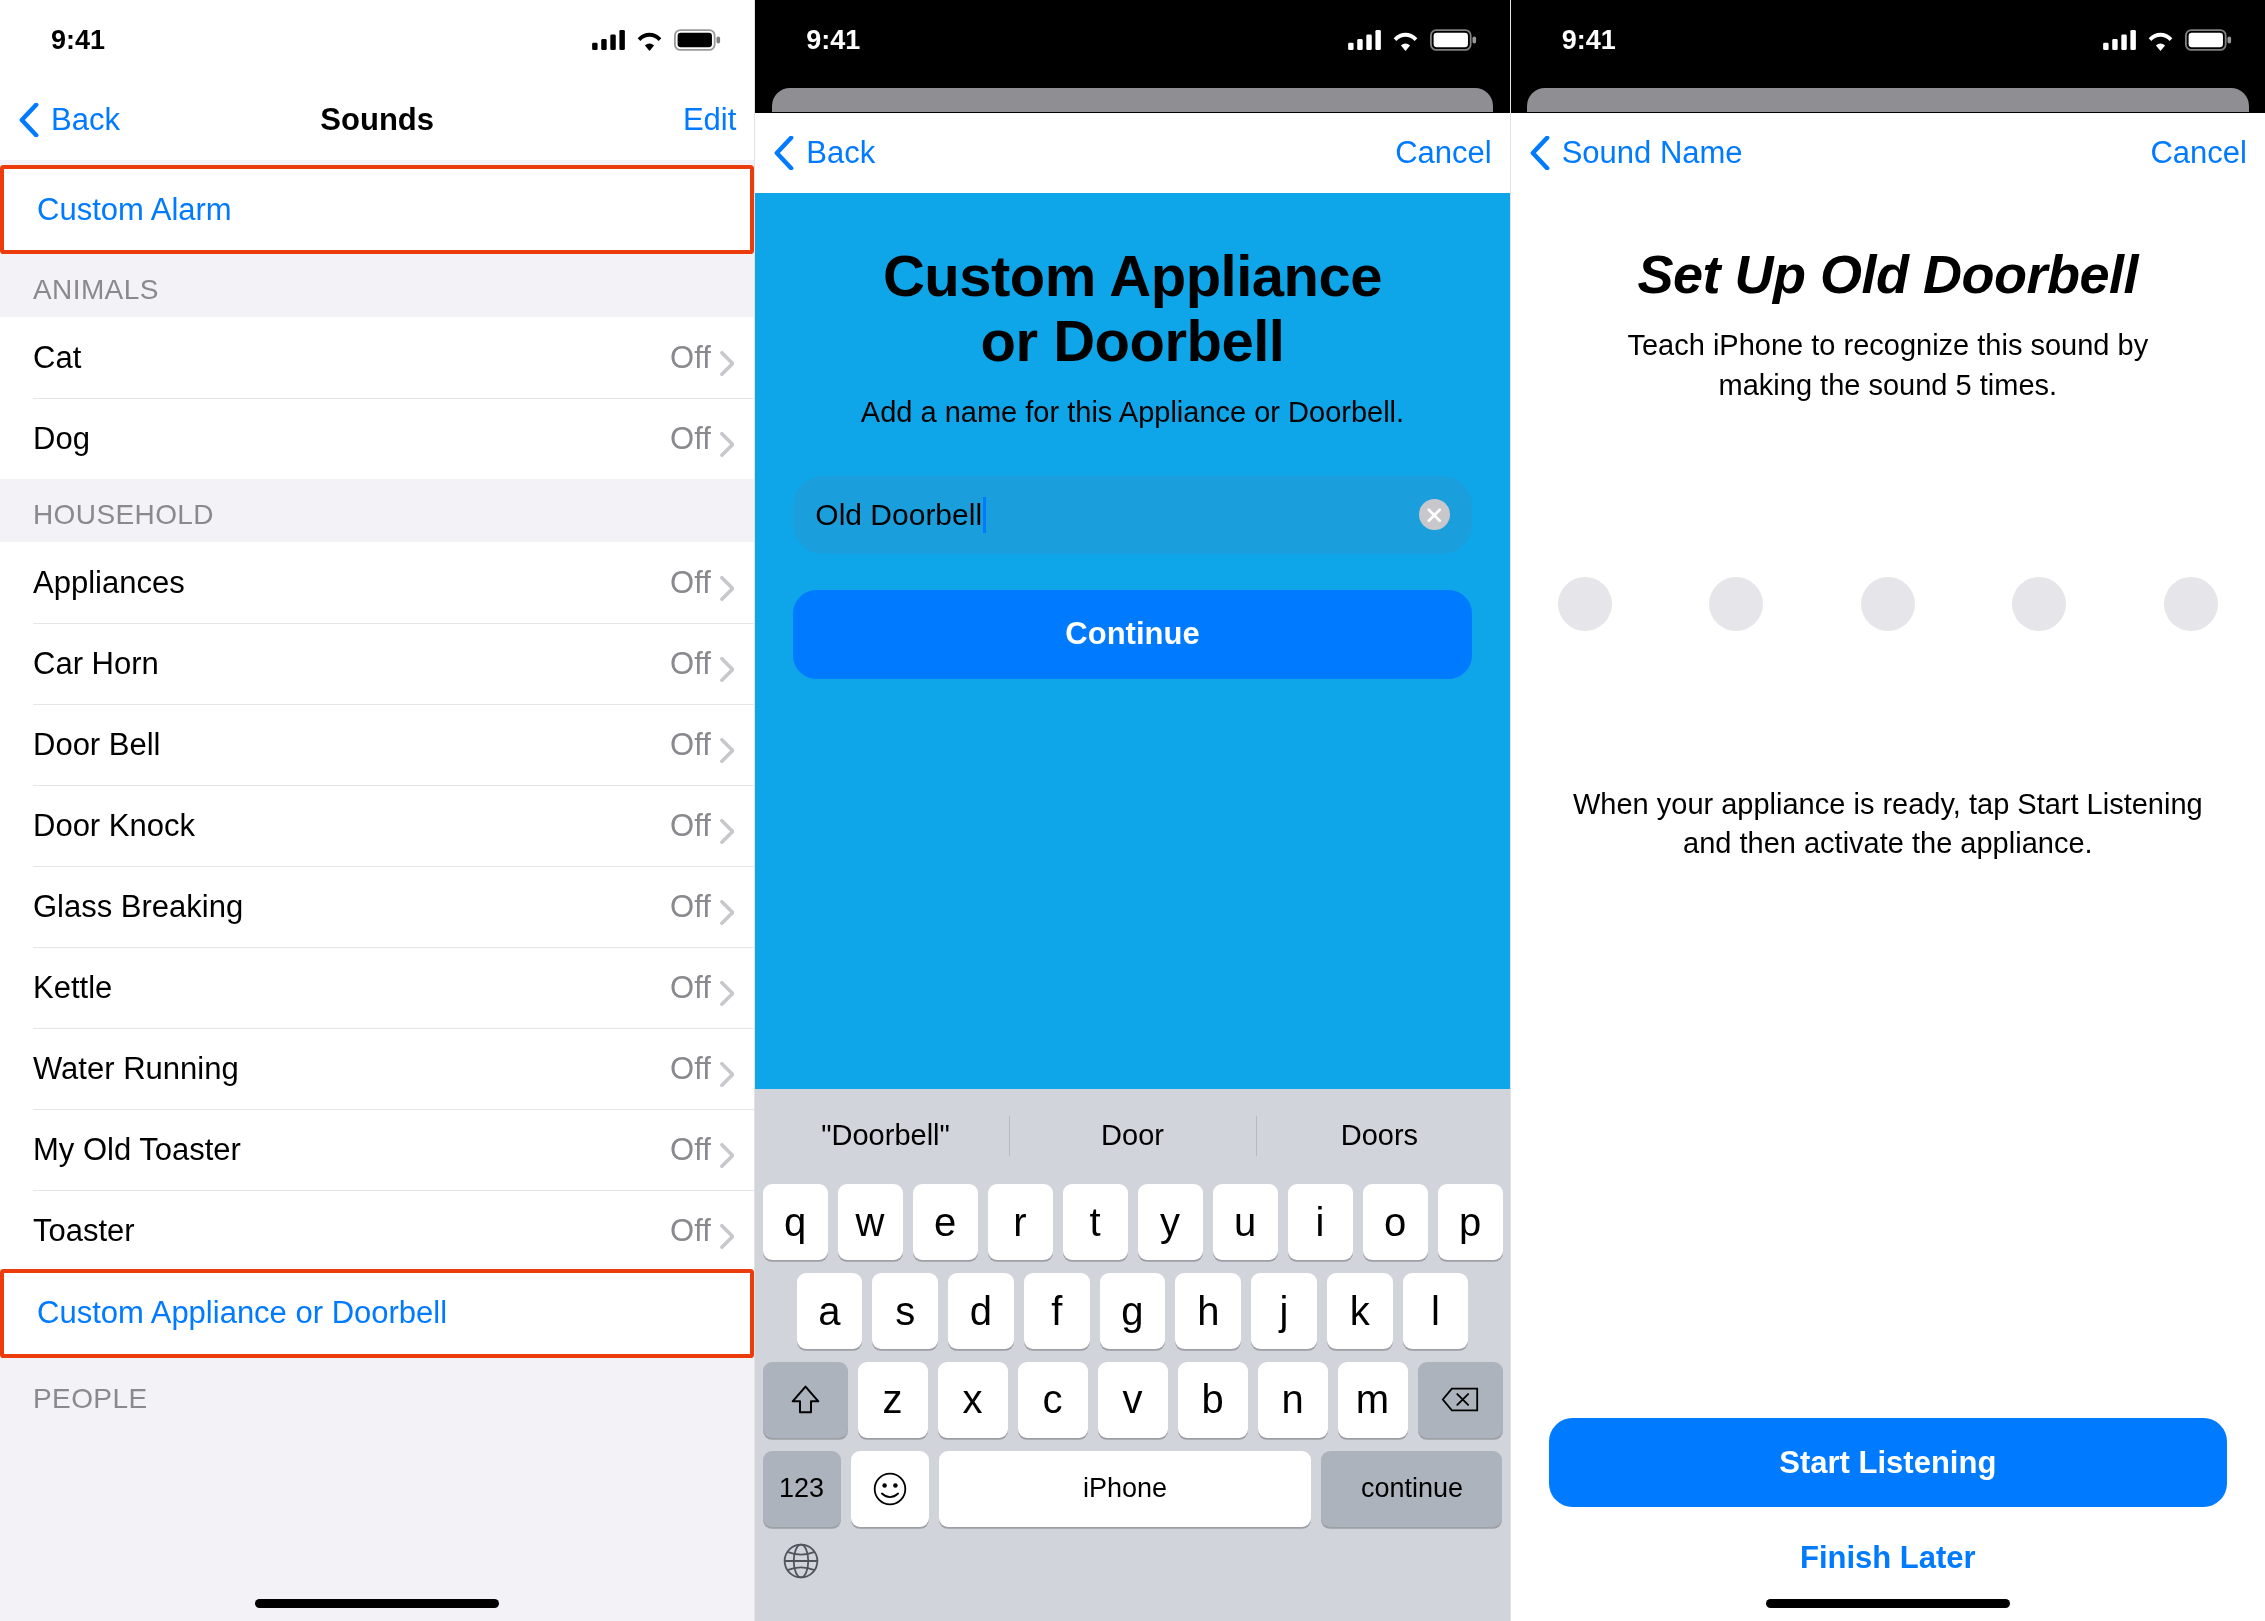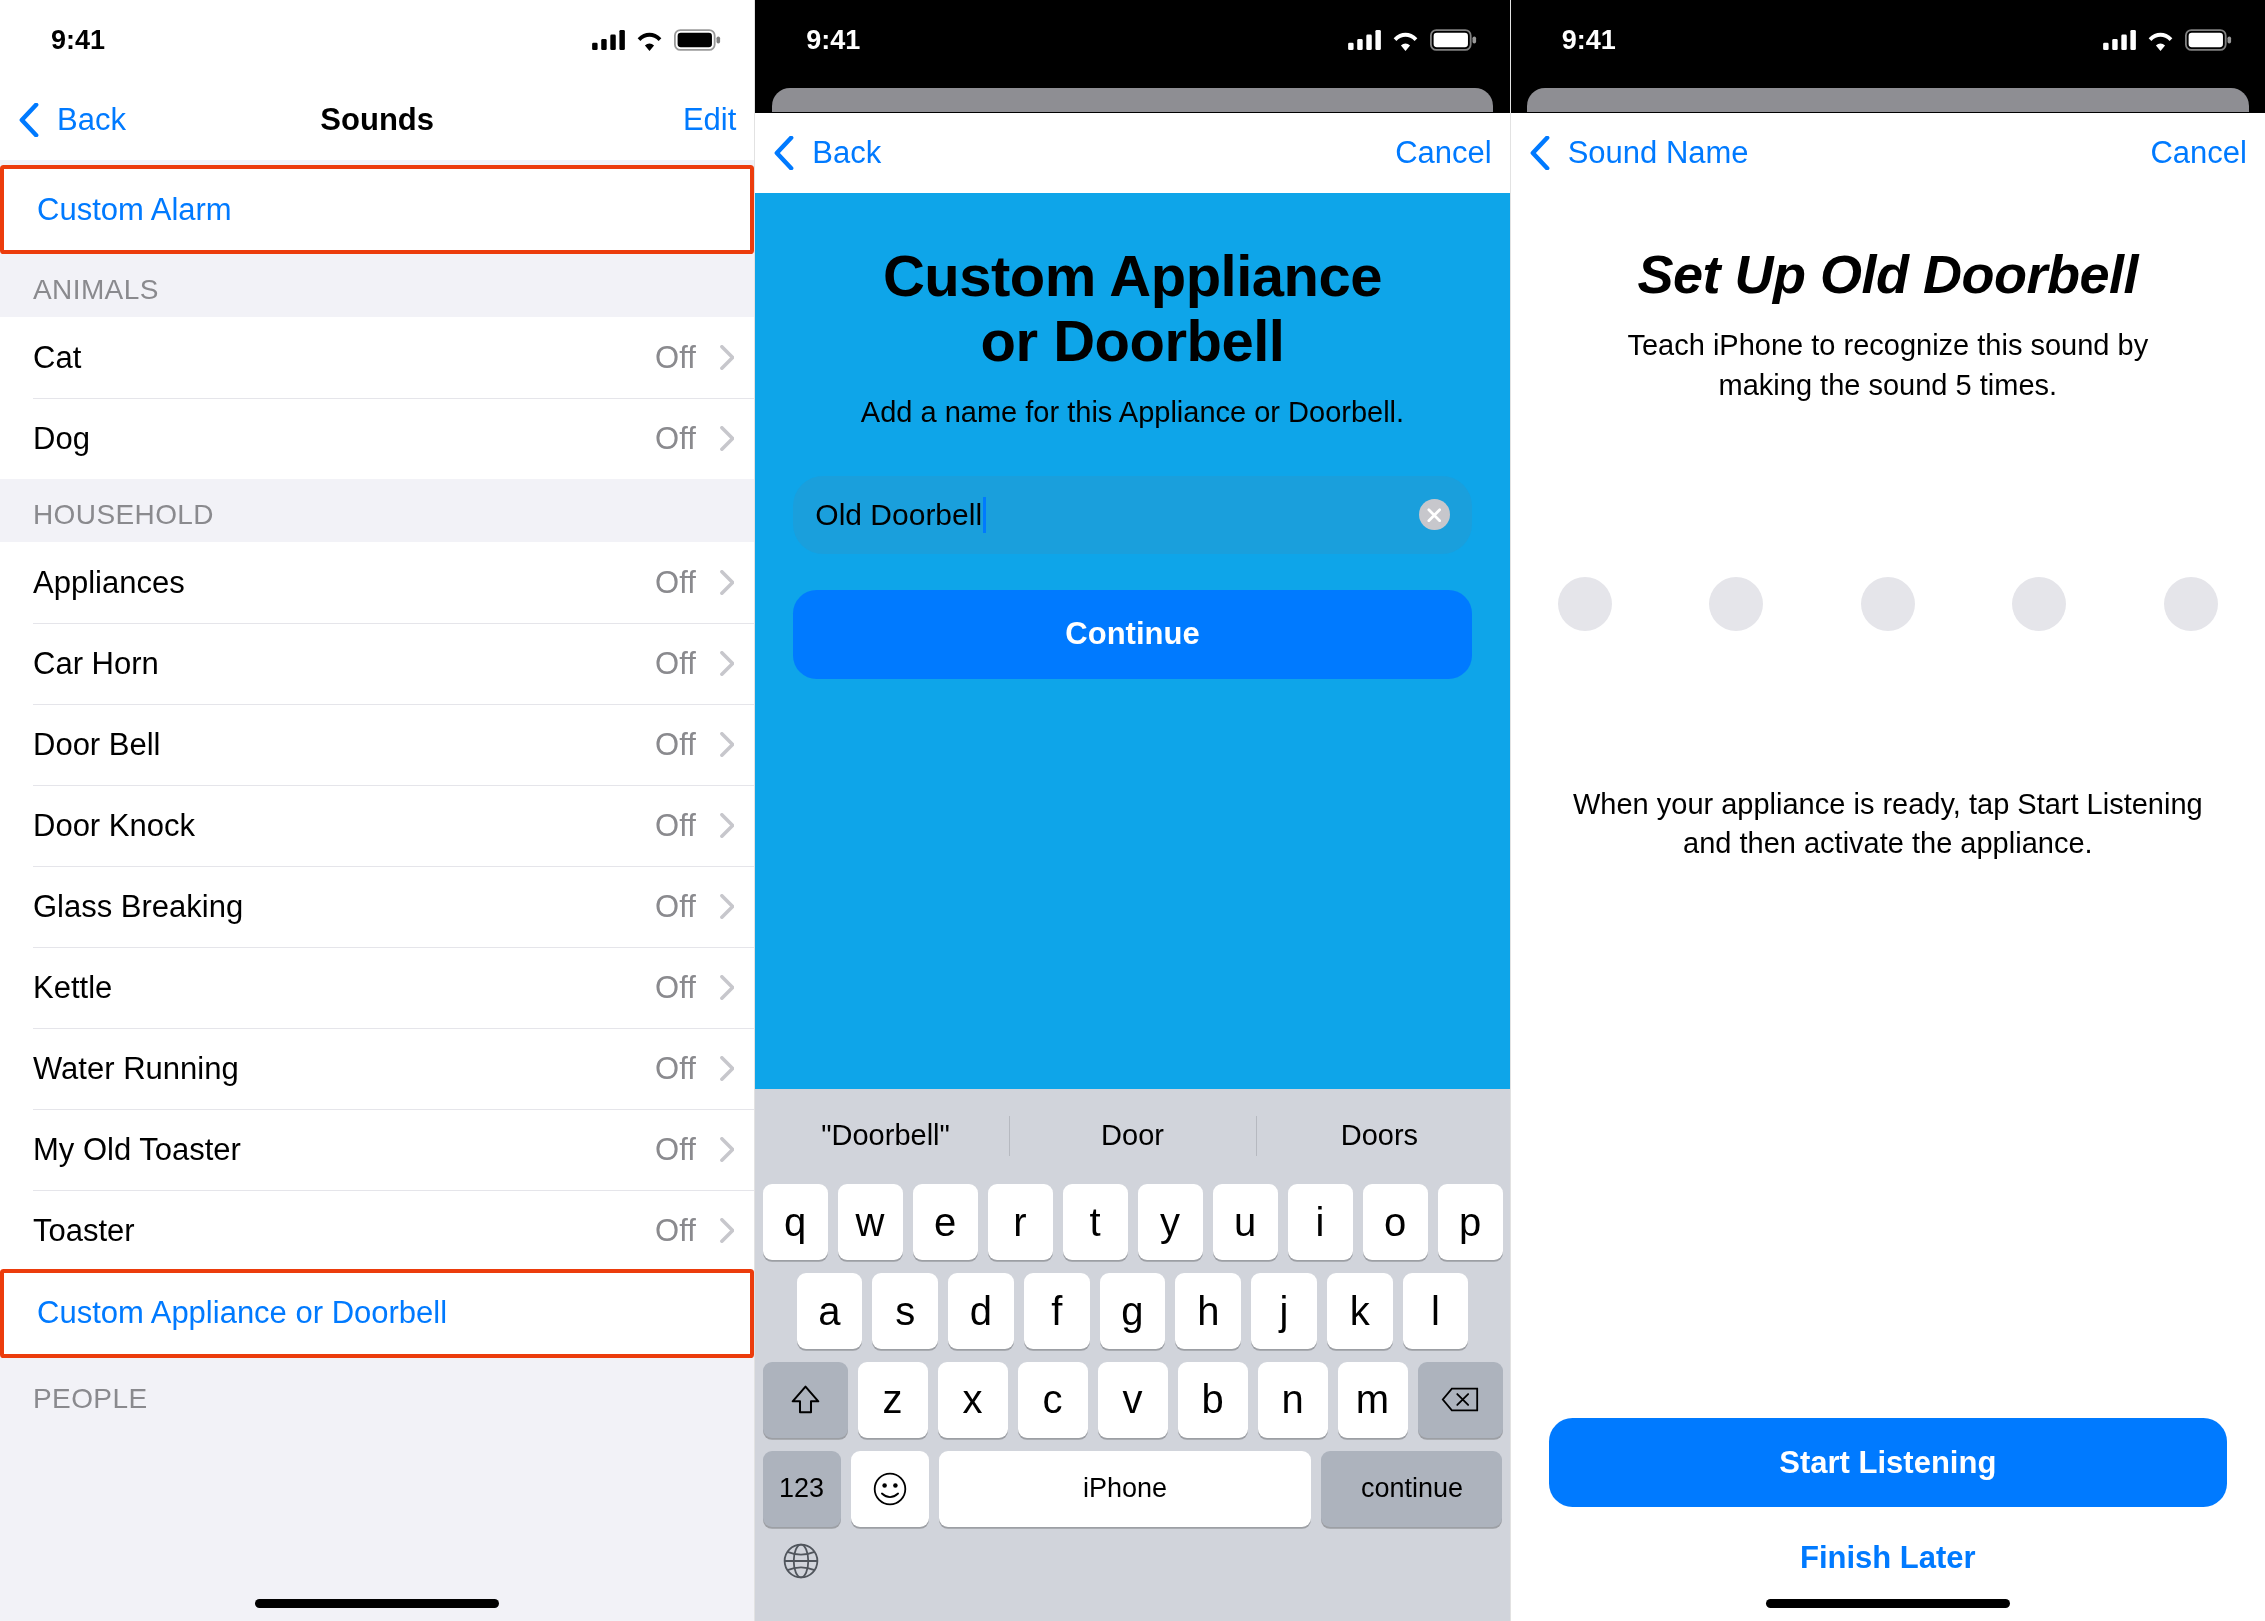--- a/index.html
+++ b/index.html
@@ -22,32 +22,32 @@
 
 
 .statusbar{height:80px;display:flex;align-items:center;justify-content:space-between;padding:0 33px 0 51px;font-size:27px;font-weight:600;}
 .sb-black{color:#fff;background:#000;}
 .sb-white{color:#000;background:#fff;}
 .sb-icons{display:flex;align-items:center;gap:9px;}
 .sb-icons svg{display:block;}
 
 
 .navbar{height:80px;display:flex;align-items:center;justify-content:space-between;padding:0 18px;font-size:31px;position:relative;}
-.nav-left,.nav-right{color:var(--ios-blue);display:flex;align-items:center;gap:17px;cursor:pointer;justify-content:space-between;}
+.nav-left,.nav-right{color:var(--ios-blue);display:flex;align-items:center;gap:11px;cursor:pointer;justify-content:space-between;}
 .nav-title{position:absolute;left:0;right:0;text-align:center;font-weight:600;pointer-events:none;}
 
 
 .grouped-bg{background:var(--ios-gray-bg);flex:1;overflow:hidden;}
 .section-header{font-size:28px;color:var(--ios-gray-text);padding:20px 33px 11px;letter-spacing:0.4px;}
 .cell-group{background:#fff;margin:0;border-radius:0;}
 .cell{display:flex;align-items:center;justify-content:space-between;padding:0 20px 0 33px;height:81px;font-size:31px;position:relative;cursor:pointer;}
 .cell + .cell::before{content:"";position:absolute;left:33px;right:0;top:0;height:0.9px;background:var(--ios-gray-sep);}
 .cell-label{color:#000;}
 .cell-label.link{color:var(--ios-blue);}
-.cell-right{display:flex;align-items:center;gap:24px;color:var(--ios-gray-text);font-size:31px;}
+.cell-right{display:flex;align-items:flex-end;gap:9px;color:var(--ios-gray-text);font-size:31px;}
 .chev{color:#c7c7cc;}
 .red-box{border:4.5px solid var(--ios-red);border-radius:3.6px;}
 
 
 .home-ind{position:absolute;bottom:12.7px;left:50%;transform:translateX(-50%);width:244px;height:9px;border-radius:4.5px;background:#000;}
 
 
 .s2-body{flex:1;background:#0ea5e9;display:flex;flex-direction:column;padding:0 38px;}
 .big-title{font-size:58px;font-weight:700;text-align:center;line-height:1.12;margin-top:51px;letter-spacing:-0.5px;}
 .subtitle{font-size:29px;text-align:center;margin-top:22px;}

